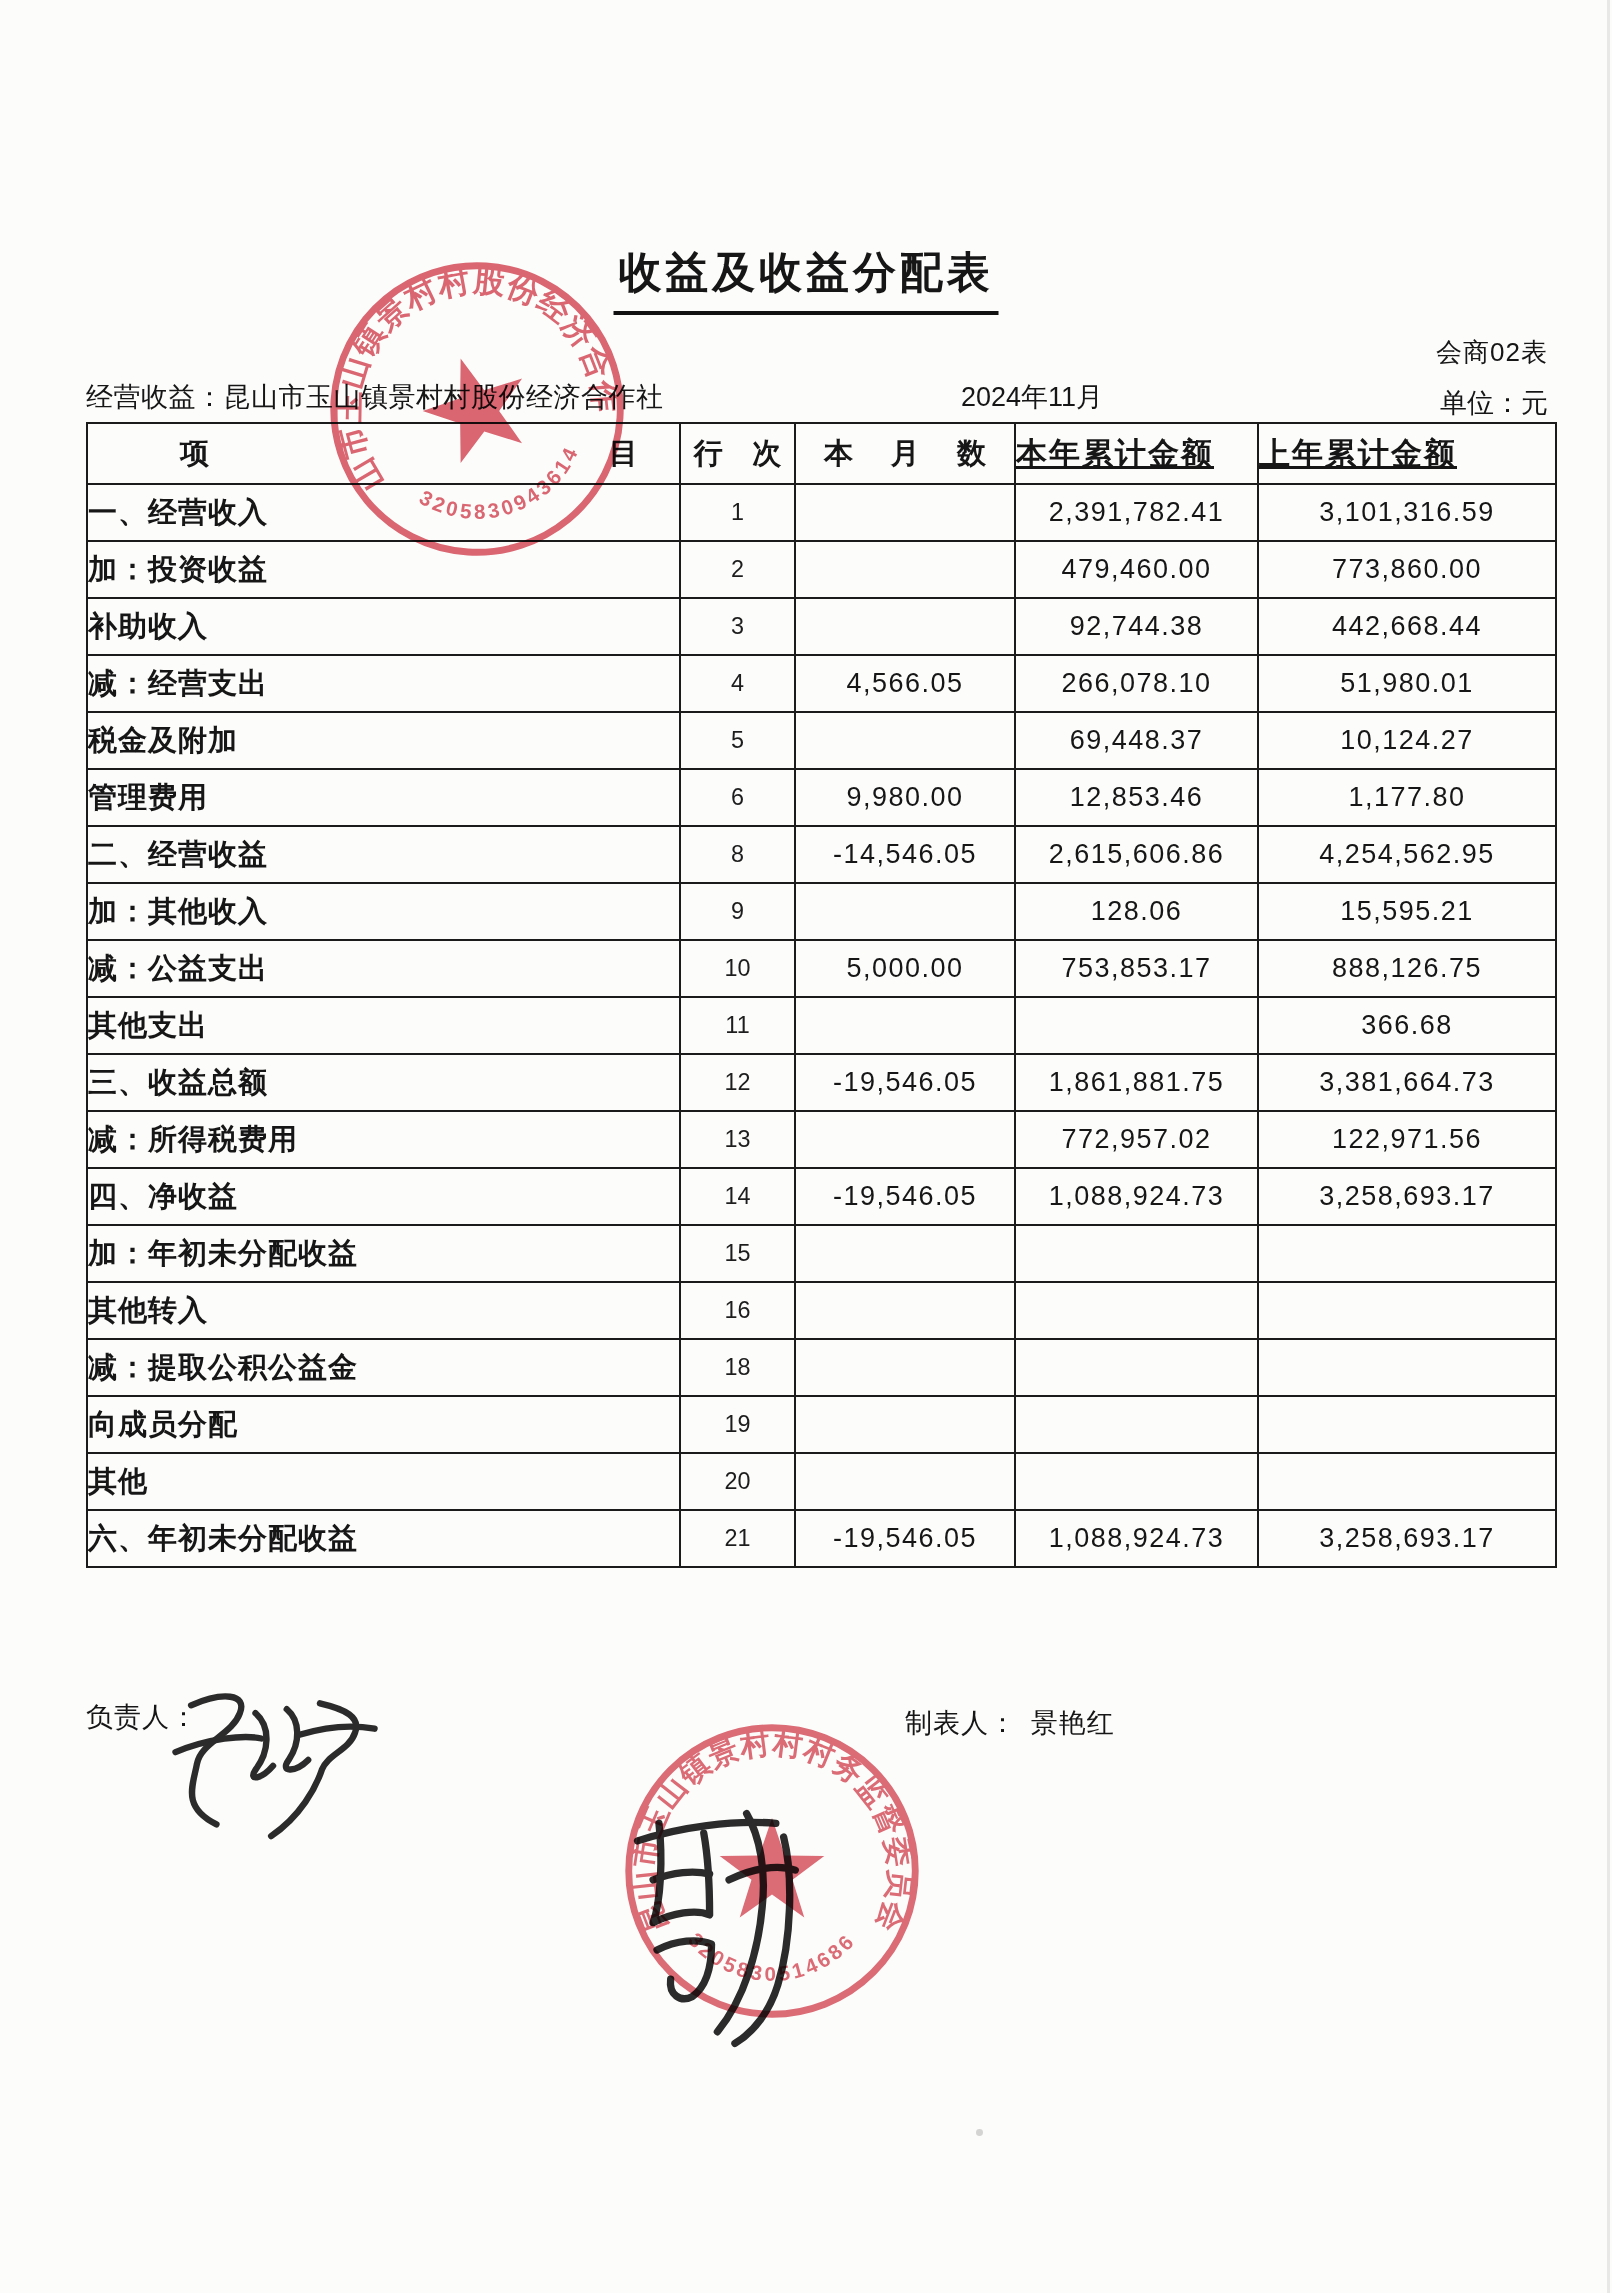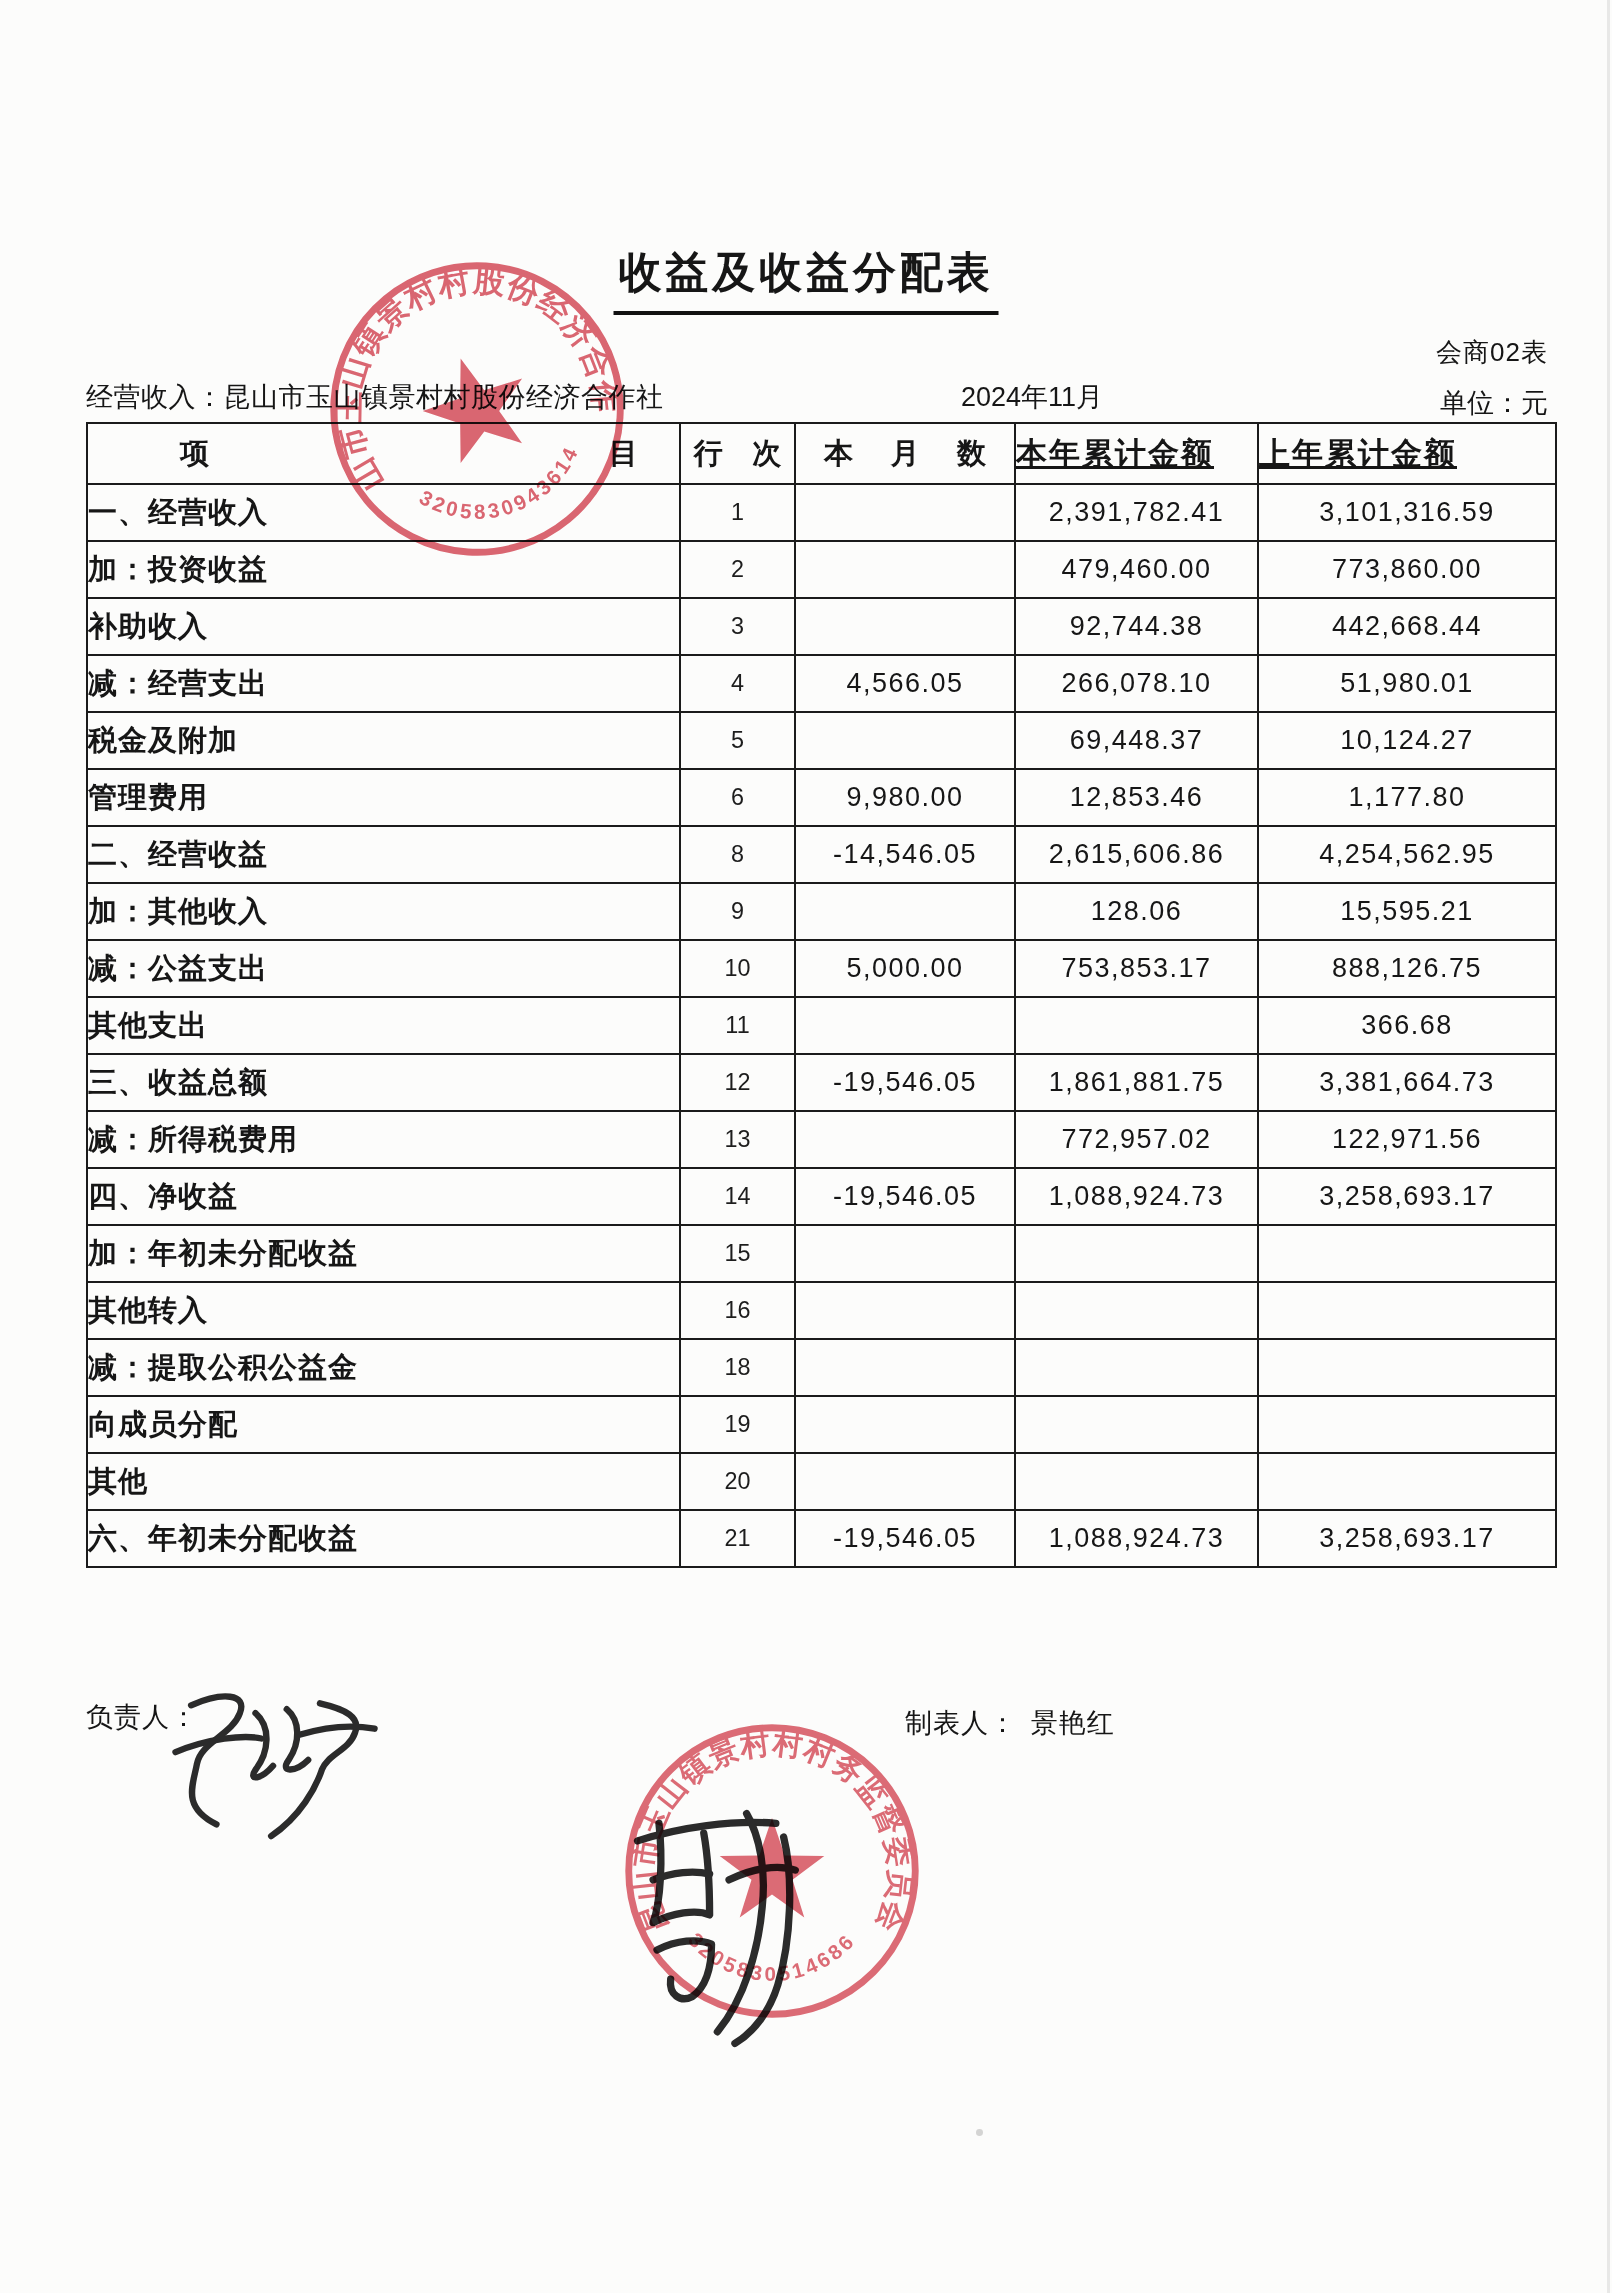--- a/index.html
+++ b/index.html
@@ -58,21 +58,21 @@
 
 <div class="page">
 
   <div class="scan-edge"></div>
 
   <div class="doc-title">收益及收益分配表</div>
 
   <div class="form-code">会商02表</div>
 
   <div class="info-line">
-    <span class="prepared"><span>经营收入：</span><span>昆山市玉山镇景村村股份经济合作社</span></span>
+    <span class="prepared"><span>经营收益：</span><span>昆山市玉山镇景村村股份经济合作社</span></span>
     <span class="period">2024年11月</span>
     <span class="unit">单位：元</span>
   </div>
 
   <table class="sheet">
     <colgroup>
       <col style="width:593px">
         <col style="width:115px">
         <col style="width:220px">
         <col style="width:243px">

